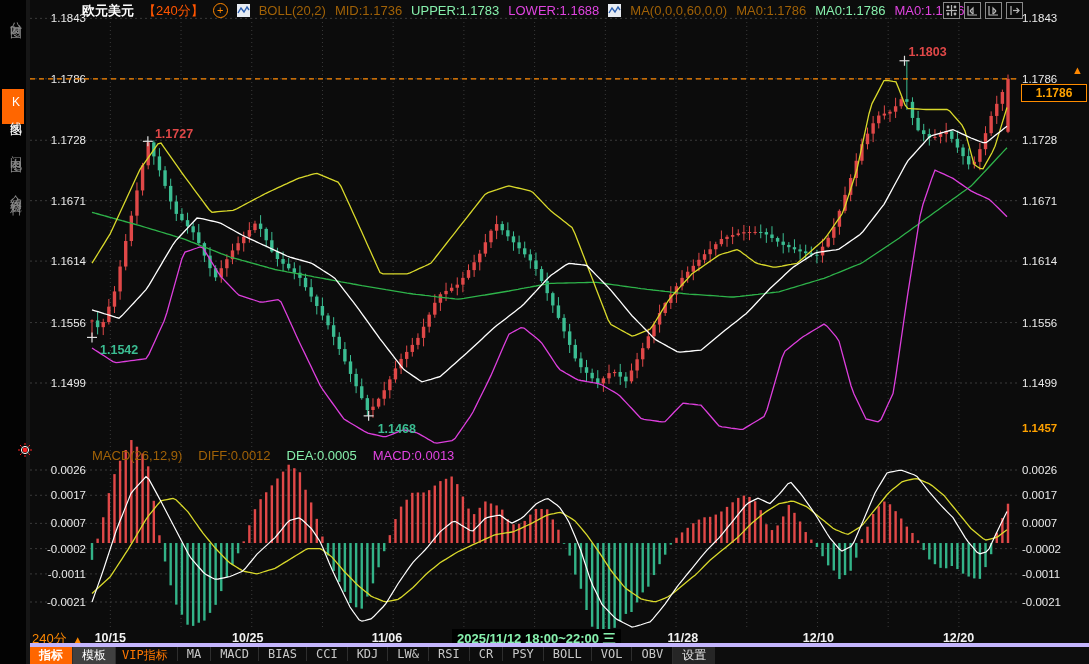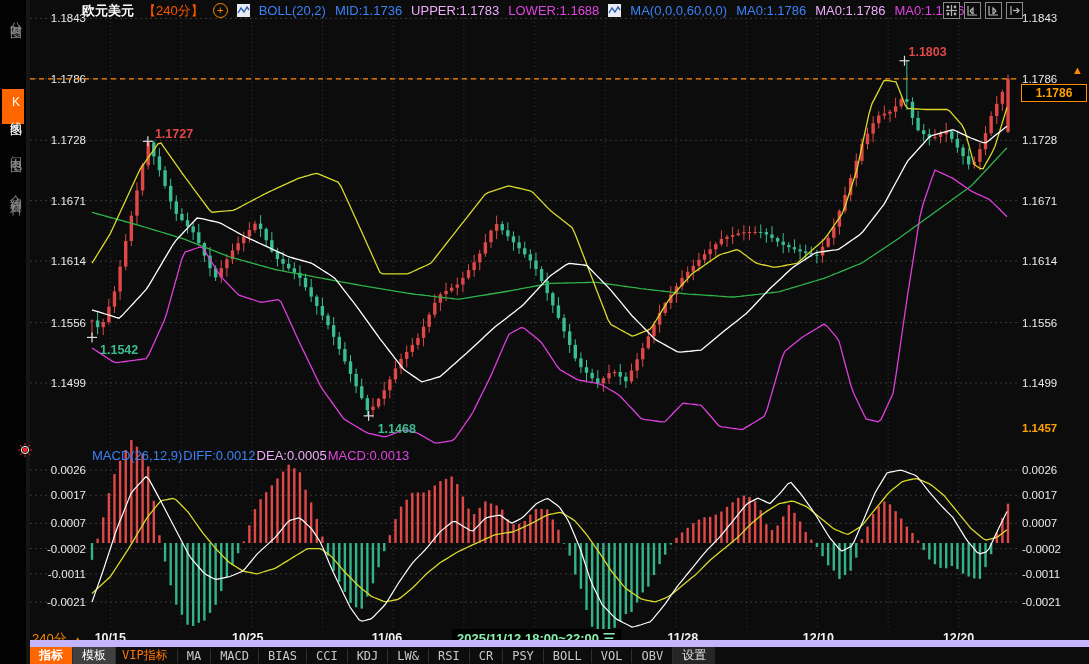--- a/index.html
+++ b/index.html
@@ -8,46 +8,46 @@
   
   #sidebar{position:absolute;left:0;top:0;width:26px;height:664px;background:#030303;z-index:5;}
   #sidebar-strip{position:absolute;left:26px;top:0;width:4px;height:664px;background:#161616;z-index:5;}
   .side-tab{writing-mode:vertical-rl;text-orientation:upright;width:22px;margin:0 auto;
             text-align:center;font-size:12px;letter-spacing:3px;color:#8a8a8a;padding:6px 0;cursor:pointer;}
   .side-tab.active{background:#ff6600;color:#ffffff;}
   #hot-marker{position:absolute;left:18px;top:443px;z-index:6;}
   
   #header{position:absolute;left:64px;top:2px;height:17px;display:flex;align-items:center;gap:9px;
           font-size:13px;white-space:nowrap;z-index:4;}
-  .c-white{color:#3b82f6;} .c-yellow{color:#f0abfc;} .c-magenta{color:#e044e0;}
+  .c-white{color:#a16207;} .c-yellow{color:#86efac;} .c-magenta{color:#e044e0;}
   .c-orange{color:#ff5500;text-align:right;}
   #symbol{color:#ffffff;font-weight:bold;margin-left:18px;}
   .plus-ic{display:inline-flex;width:13px;height:13px;border:1px solid #ff8800;border-radius:50%;
            color:#ff8800;font-size:11px;line-height:11px;align-items:center;justify-content:center;}
   .ind-ic{display:inline-flex;width:13px;height:13px;}
   
   #toolbar{position:absolute;right:66px;top:2px;display:flex;gap:4px;z-index:4;}
   .tool-ic{width:15px;height:15px;border:1px solid #8a8a8a;background:#0a0a0a;display:flex;
            align-items:center;justify-content:center;cursor:pointer;}
   
   #chart{position:absolute;left:0;top:0;z-index:1;}
   
-  #macd-header{position:absolute;left:92px;top:448px;display:flex;gap:1px;font-size:13px;z-index:4;white-space:nowrap;}
+  #macd-header{position:absolute;left:92px;top:448px;display:flex;gap:16px;font-size:13px;z-index:4;white-space:nowrap;}
   
   #price-tag{position:absolute;left:1021px;top:84px;width:64px;height:16px;border:1px solid #ff8c00;
              background:#000;color:#ffa200;font-size:12px;font-weight:bold;text-align:center;line-height:16px;z-index:4;}
   #scroll-arrow{position:absolute;left:1072px;top:64px;color:#ff8800;font-size:11px;z-index:4;}
   
   #period-footer{position:absolute;left:32px;top:630px;font-size:13px;font-weight:normal;color:#ff8800;z-index:4;}
   #period-footer .arr{margin-left:6px;font-size:10px;}
   #xaxis-highlight{position:absolute;left:452px;top:629px;background:#000;color:#86efac;font-weight:bold;
                    font-size:13px;padding:1px 5px;z-index:4;white-space:nowrap;}
   
   #tab-bar{position:absolute;left:30px;right:0;bottom:0;height:17px;background:#0d0d0d;
-           border-top:7px solid #c4b5fd;display:flex;align-items:center;z-index:6;
+           border-top:4px solid #c4b5fd;display:flex;align-items:flex-start;z-index:6;
            font-family:"DejaVu Sans Mono","Liberation Mono",monospace;font-size:12px;}
   .tab{padding:0 9px;display:flex;align-items:center;color:#c8c8c8;cursor:pointer;border-left:1px solid #2e2e2e;}
   .tab:first-child{border-left:none;}
   .tab.selected{background:#ff6600;color:#ffffff;font-weight:bold;border-left:none;}
   .tab.bright{color:#ffffff;background:#404040;}
   .tab.vip{color:#ff7700;padding-left:6px;}
   .tab.panel{background:#262626;color:#e8e8e8;}
   
   #watermark{position:absolute;right:4px;top:606px;font-size:37px;color:#d8d8d8;opacity:.95;
              letter-spacing:1px;z-index:5;pointer-events:none;}

